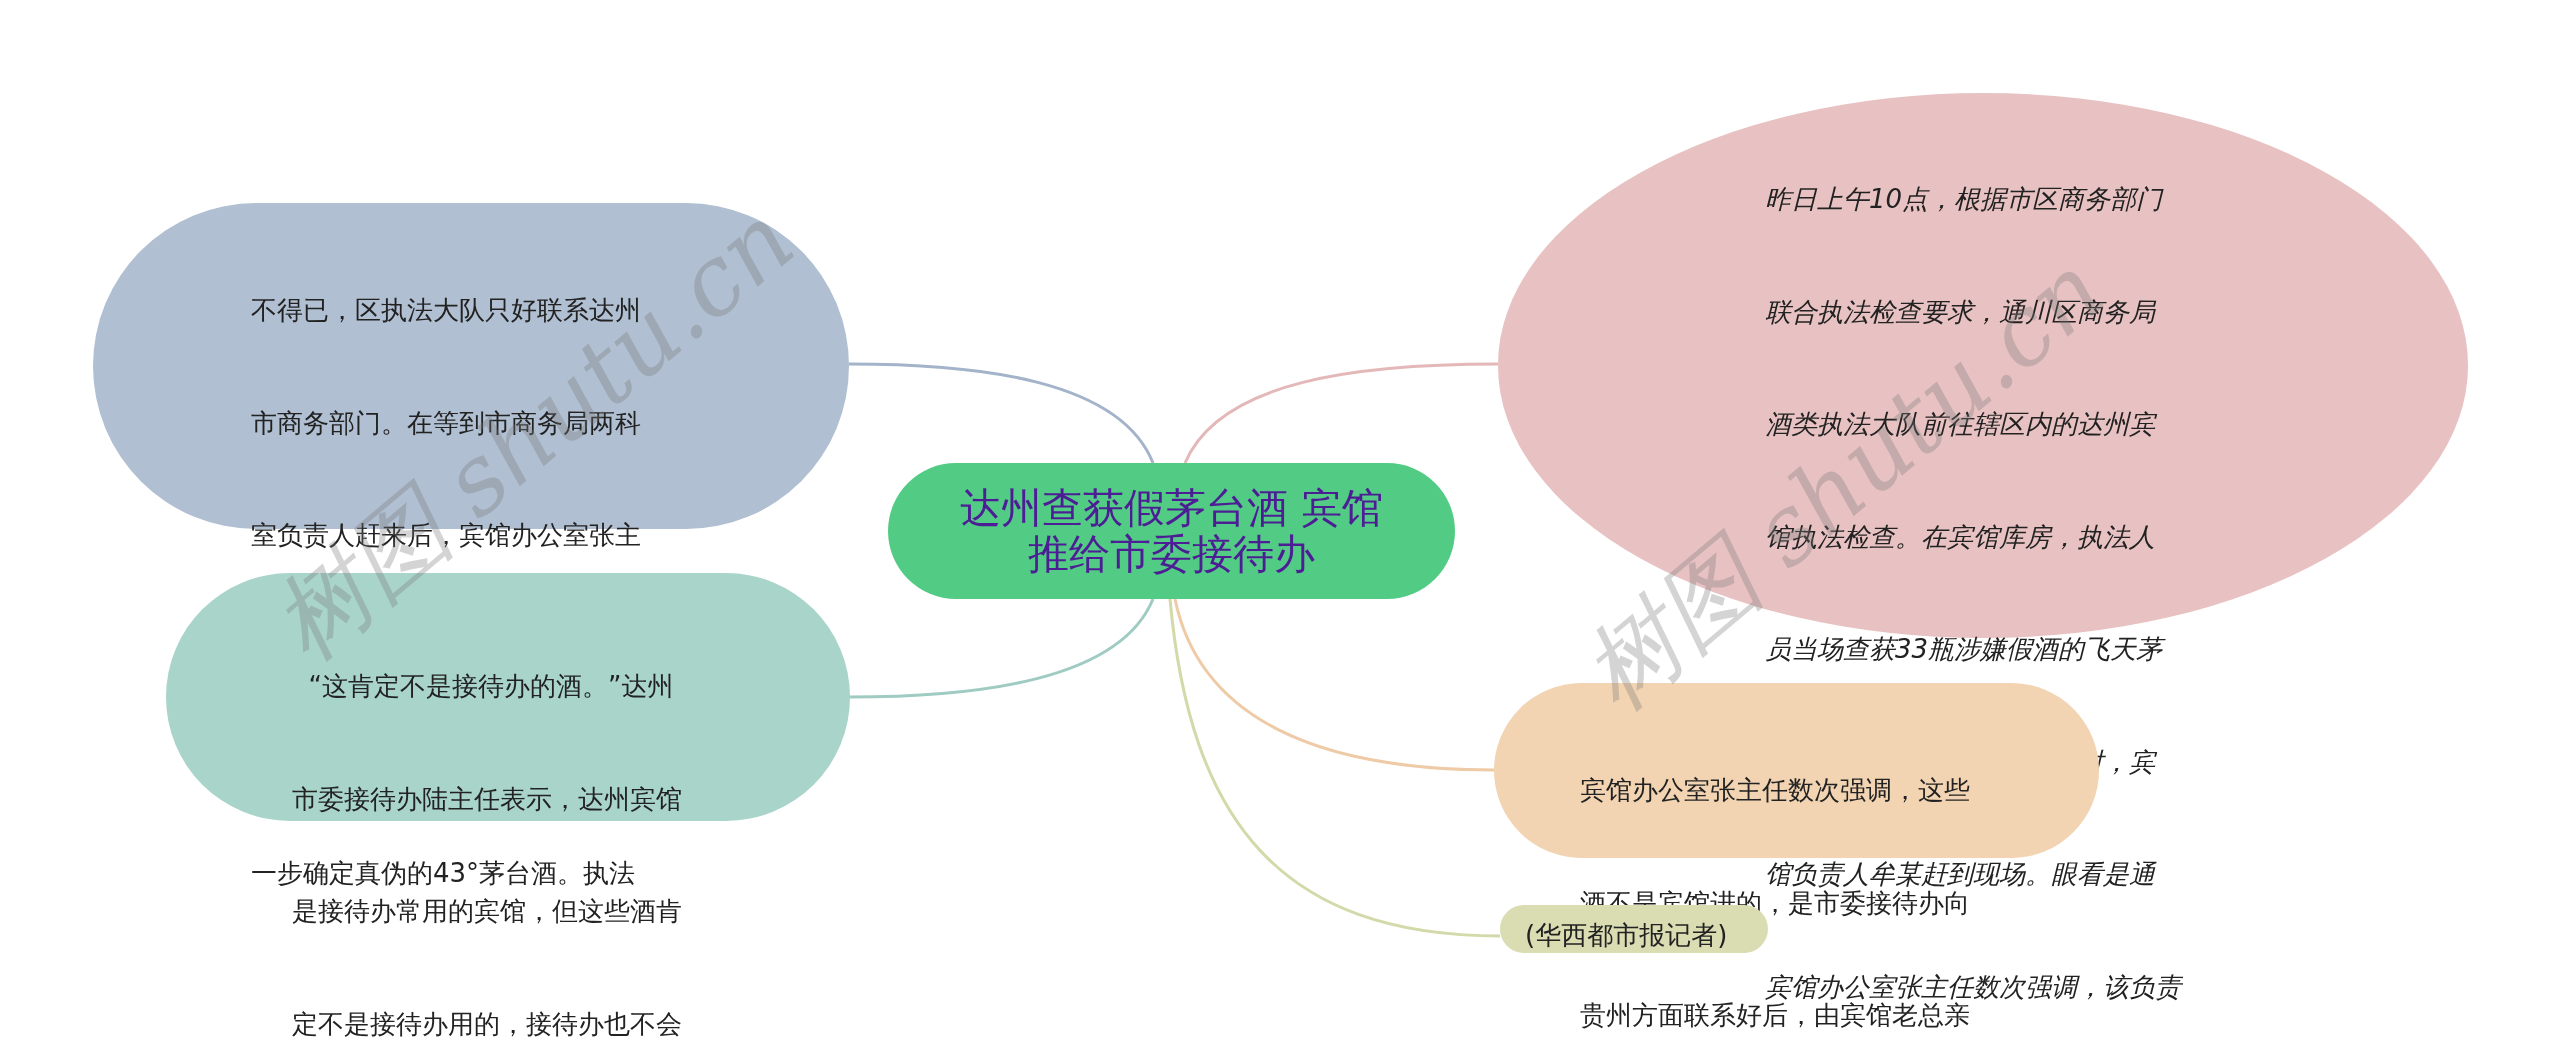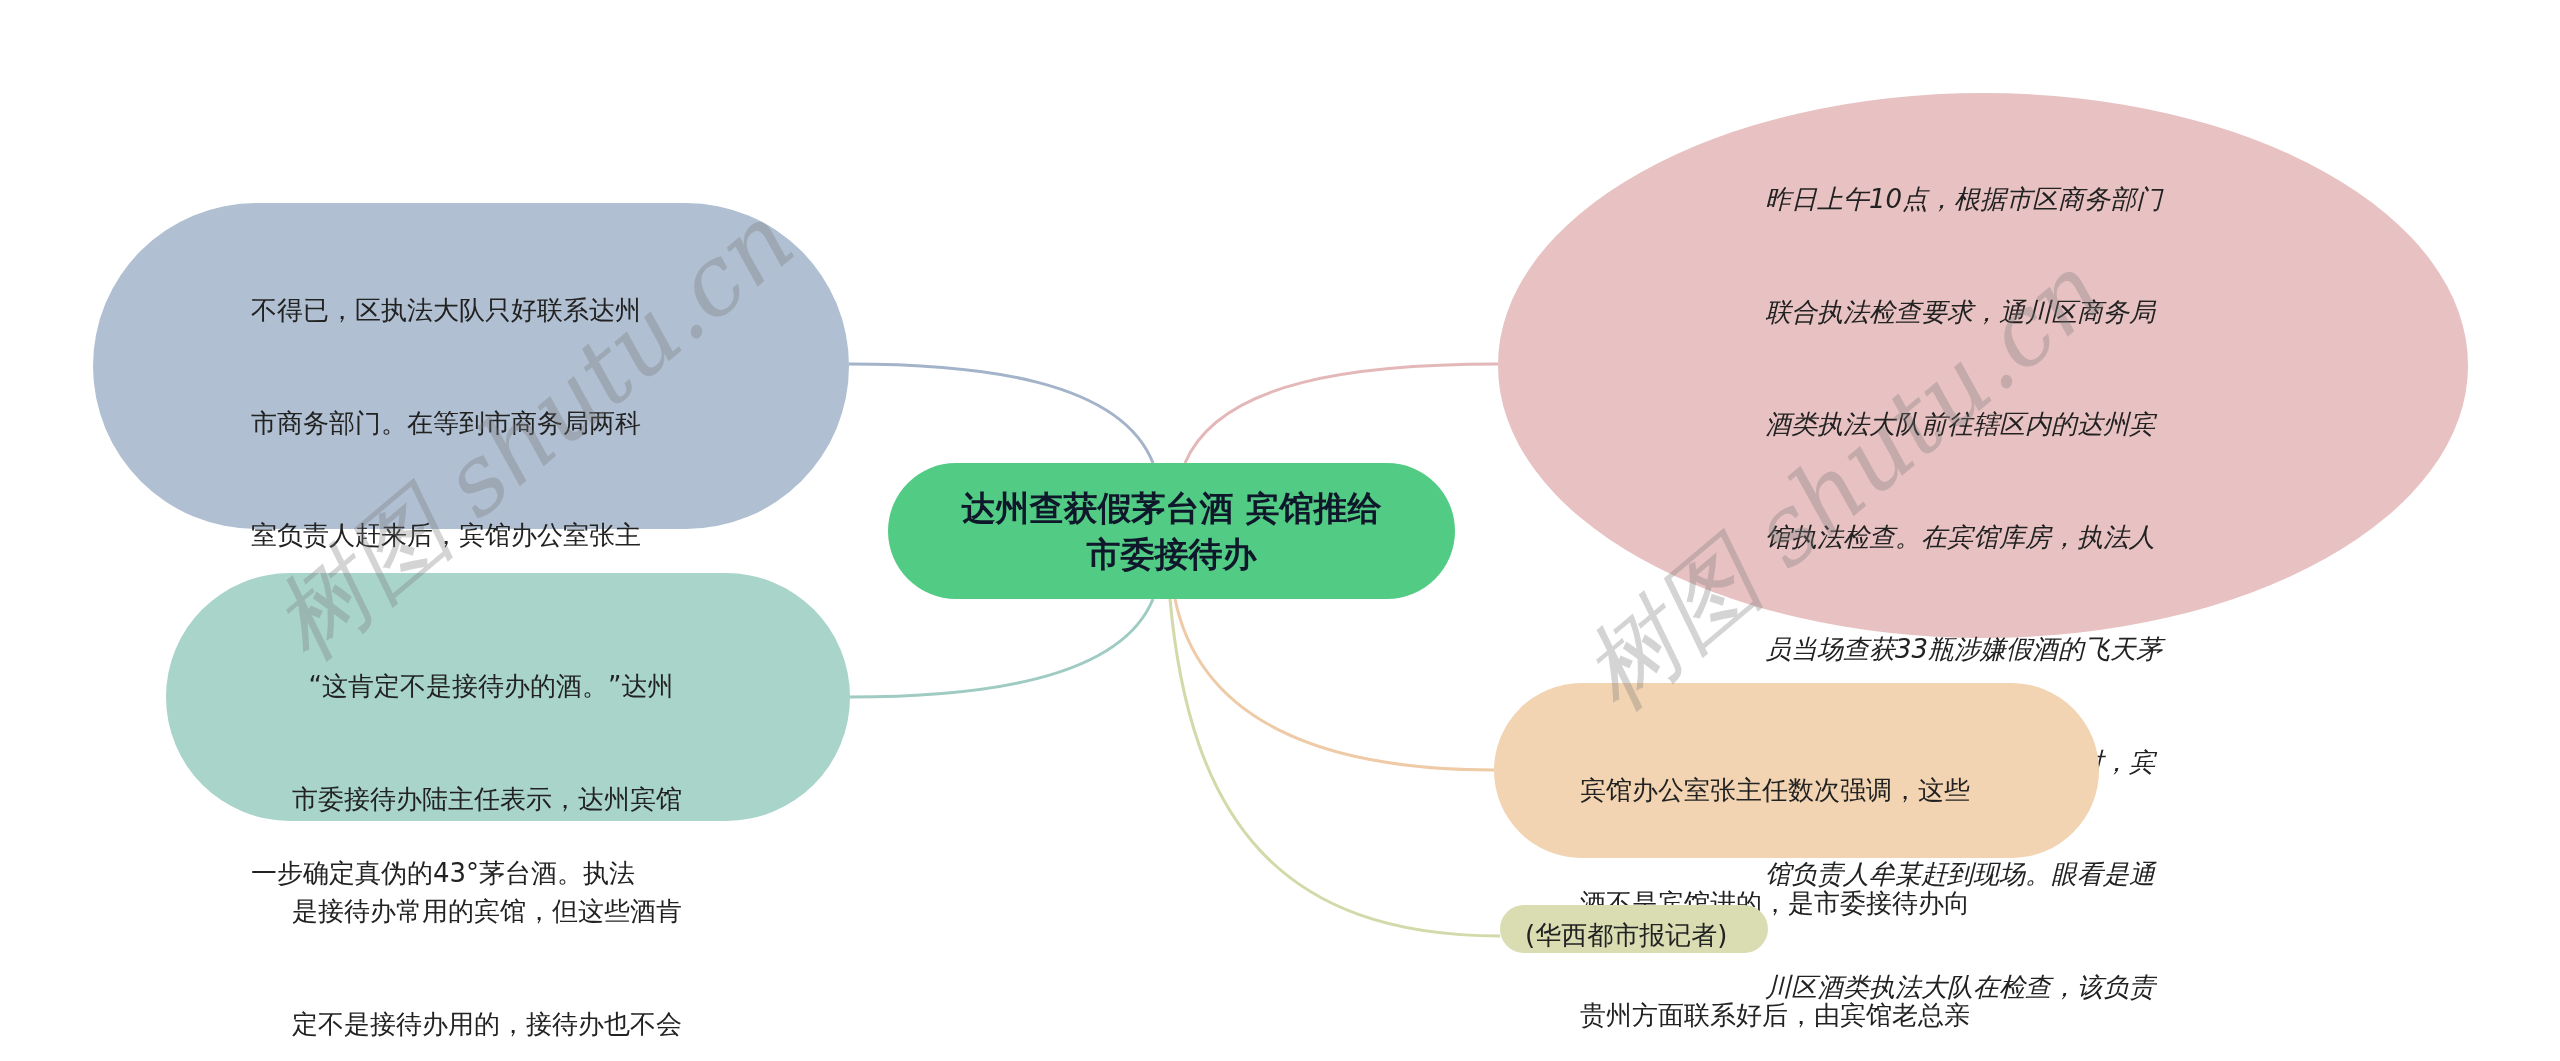--- a/index.html
+++ b/index.html
@@ -42,26 +42,25 @@
     letter-spacing: 0px;
   }
   .node.root {
     left: 888px; top: 463px; width: 567px; height: 136px;
     border-radius: 68px;
     display: flex; align-items: center; justify-content: center;
     text-align: center;
   }
   .node.root .title {
     position: static;
-    font-size: 34px;
+    font-size: 41px;
     line-height: 46px;
-    color: #0f172a;
+    color: #4c1d95;
     width: 440px;
     word-break: break-all;
-    font-weight: bold;
   }
   .node.blue {
     left: 93px; top: 203px; width: 756px; height: 326px;
     border-radius: 163px;
   }
   .node.blue .text { left: 158px; top: 14px; width: 430px; }
   .node.teal {
     left: 166px; top: 573px; width: 684px; height: 248px;
     border-radius: 124px;
   }
@@ -140,21 +139,21 @@
 
   <div class="node pink" style="background:#e8c2c2;">
     <div class="text">
       <div>昨日上午10点，根据市区商务部门</div>
       <div>联合执法检查要求，通川区商务局</div>
       <div>酒类执法大队前往辖区内的达州宾</div>
       <div>馆执法检查。在宾馆库房，执法人</div>
       <div>员当场查获33瓶涉嫌假酒的飞天茅</div>
       <div>台。就在执法人员登记调查时，宾</div>
       <div>馆负责人牟某赶到现场。眼看是通</div>
-      <div>川区酒类执法大队在检查，该负责</div>
+      <div>宾馆办公室张主任数次强调，该负责</div>
       
       
       
       
       
       
     </div>
   </div>
 
   <div class="node orange" style="background:#f2d4b2;">

